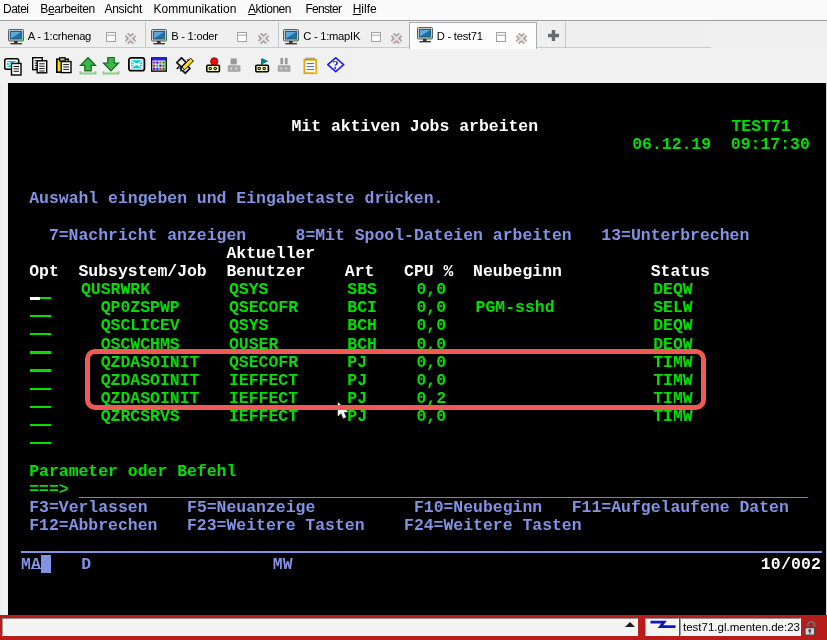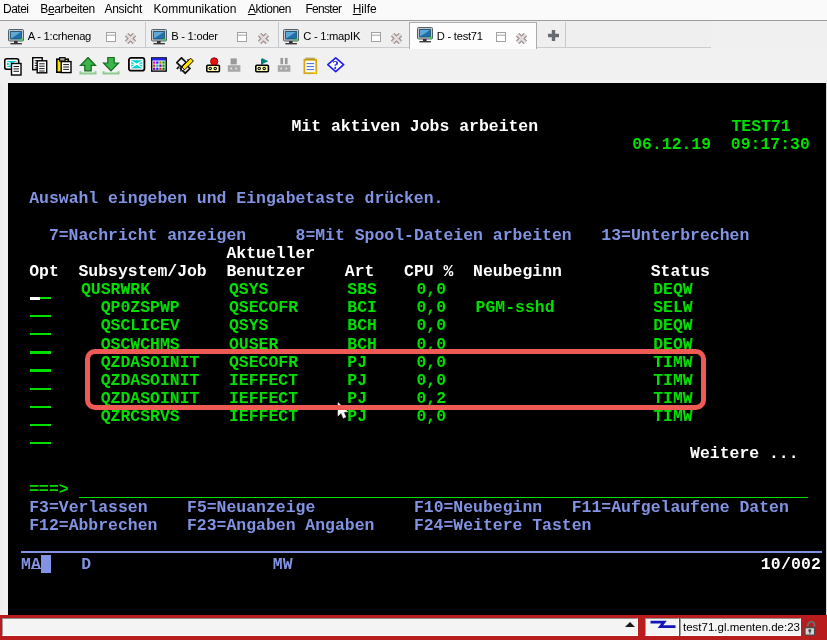--- a/index.html
+++ b/index.html
@@ -230,24 +230,24 @@
 <div class="tl" style="top:161.85px;left:11.30px">                     <span class="w">Aktueller</span></div>
 <div class="tl" style="top:180.00px;left:11.30px"> <span class="w">Opt</span>  <span class="w">Subsystem/Job</span>  <span class="w">Benutzer</span>    <span class="w">Art</span>   <span class="w">CPU %</span>  <span class="w">Neubeginn</span>         <span class="w">Status</span></div>
 <div class="tl" style="top:198.15px;left:13.80px">      <span class="g">QUSRWRK</span>        <span class="g">QSYS</span>        <span class="g">SBS</span>    <span class="g">0,0</span>                     <span class="g">DEQW</span></div>
 <div class="tl" style="top:216.30px;left:13.80px">        <span class="g">QP0ZSPWP</span>     <span class="g">QSECOFR</span>     <span class="g">BCI</span>    <span class="g">0,0</span>   <span class="g">PGM-sshd</span>          <span class="g">SELW</span></div>
 <div class="tl" style="top:234.45px;left:13.80px">        <span class="g">QSCLICEV</span>     <span class="g">QSYS</span>        <span class="g">BCH</span>    <span class="g">0,0</span>                     <span class="g">DEQW</span></div>
 <div class="tl" style="top:252.60px;left:13.80px">        <span class="g">QSCWCHMS</span>     <span class="g">QUSER</span>       <span class="g">BCH</span>    <span class="g">0,0</span>                     <span class="g">DEQW</span></div>
 <div class="tl" style="top:270.75px;left:13.80px">        <span class="g">QZDASOINIT</span>   <span class="g">QSECOFR</span>     <span class="g">PJ</span>     <span class="g">0,0</span>                     <span class="g">TIMW</span></div>
 <div class="tl" style="top:288.90px;left:13.80px">        <span class="g">QZDASOINIT</span>   <span class="g">IEFFECT</span>     <span class="g">PJ</span>     <span class="g">0,0</span>                     <span class="g">TIMW</span></div>
 <div class="tl" style="top:307.05px;left:13.80px">        <span class="g">QZDASOINIT</span>   <span class="g">IEFFECT</span>     <span class="g">PJ</span>     <span class="g">0,2</span>                     <span class="g">TIMW</span></div>
 <div class="tl" style="top:325.20px;left:13.80px">        <span class="g">QZRCSRVS</span>     <span class="g">IEFFECT</span>     <span class="g">PJ</span>     <span class="g">0,0</span>                     <span class="g">TIMW</span></div>
-<div class="tl" style="top:361.50px;left:11.30px">                                                                    <span class="w">Weitere ...</span></div>
+<div class="tl" style="top:379.65px;left:11.30px"> <span class="g">Parameter oder Befehl</span></div>
 <div class="tl" style="top:397.80px;left:11.30px"> <span class="g">===&gt;</span></div>
 <div class="tl" style="top:415.95px;left:11.30px"> <span class="b">F3=Verlassen</span>    <span class="b">F5=Neuanzeige</span>          <span class="b">F10=Neubeginn</span>   <span class="b">F11=Aufgelaufene Daten</span></div>
-<div class="tl" style="top:434.10px;left:11.30px"> <span class="b">F12=Abbrechen</span>   <span class="b">F23=Angaben Angaben</span>    <span class="b">F24=Weitere Tasten</span></div>
+<div class="tl" style="top:434.10px;left:11.30px"> <span class="b">F12=Abbrechen</span>   <span class="b">F23=Weitere Tasten</span>    <span class="b">F24=Weitere Tasten</span></div>
 <div class="abs" style="left:21.5px;top:213.75px;width:21.3px;height:2.4px;background:#00df00"></div>
 <div class="abs" style="left:21.5px;top:231.90px;width:21.3px;height:2.4px;background:#00df00"></div>
 <div class="abs" style="left:21.5px;top:250.05px;width:21.3px;height:2.4px;background:#00df00"></div>
 <div class="abs" style="left:21.5px;top:268.20px;width:21.3px;height:2.4px;background:#00df00"></div>
 <div class="abs" style="left:21.5px;top:286.35px;width:21.3px;height:2.4px;background:#00df00"></div>
 <div class="abs" style="left:21.5px;top:304.50px;width:21.3px;height:2.4px;background:#00df00"></div>
 <div class="abs" style="left:21.5px;top:322.65px;width:21.3px;height:2.4px;background:#00df00"></div>
 <div class="abs" style="left:21.5px;top:340.80px;width:21.3px;height:2.4px;background:#00df00"></div>
 <div class="abs" style="left:21.5px;top:358.95px;width:21.3px;height:2.4px;background:#00df00"></div>
 <div class="abs" style="left:21.5px;top:213.55px;width:10.8px;height:3.2px;background:#fff"></div>

